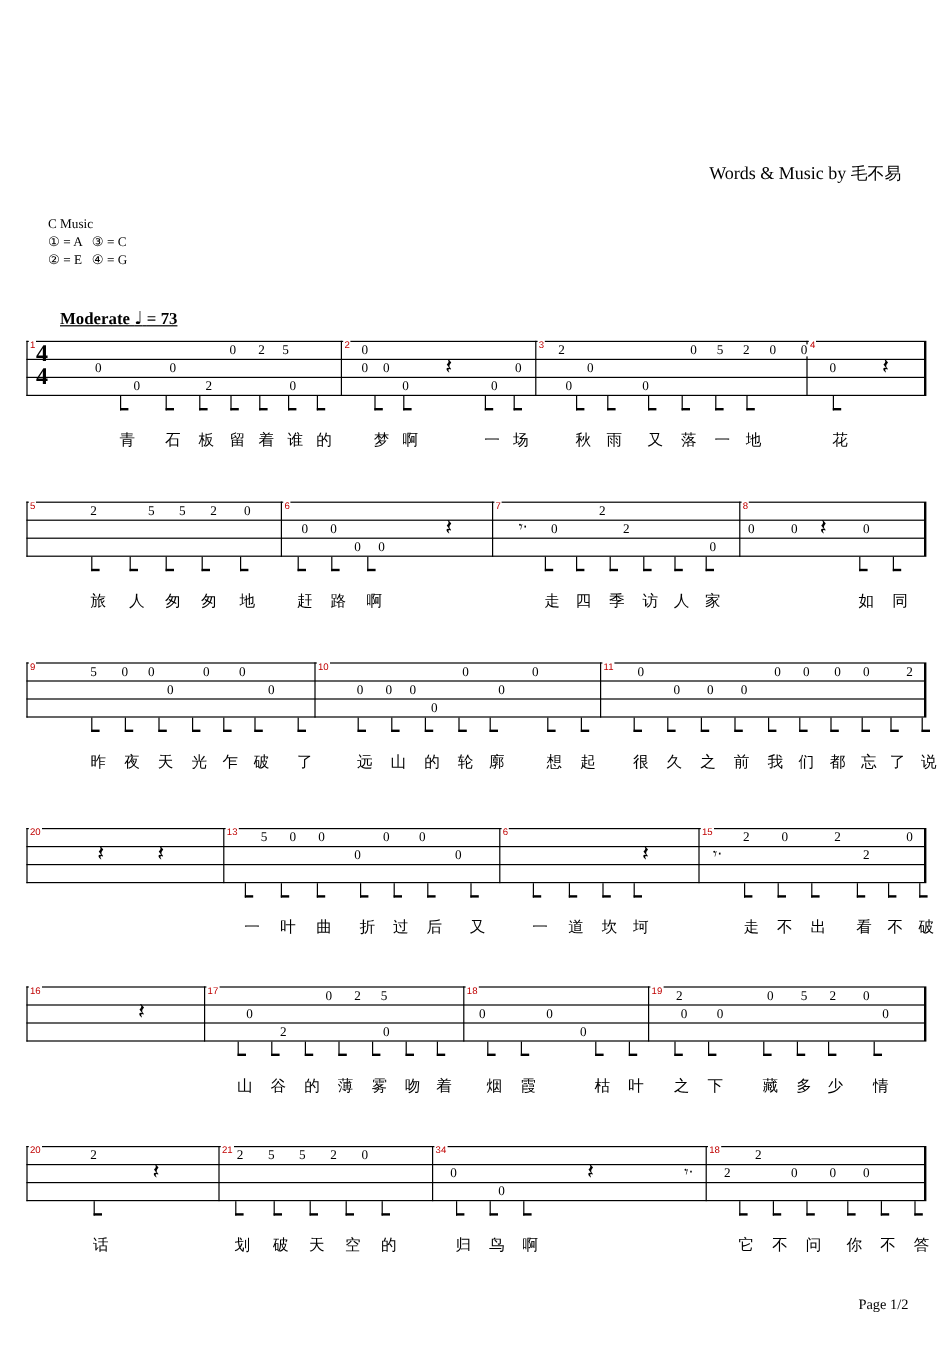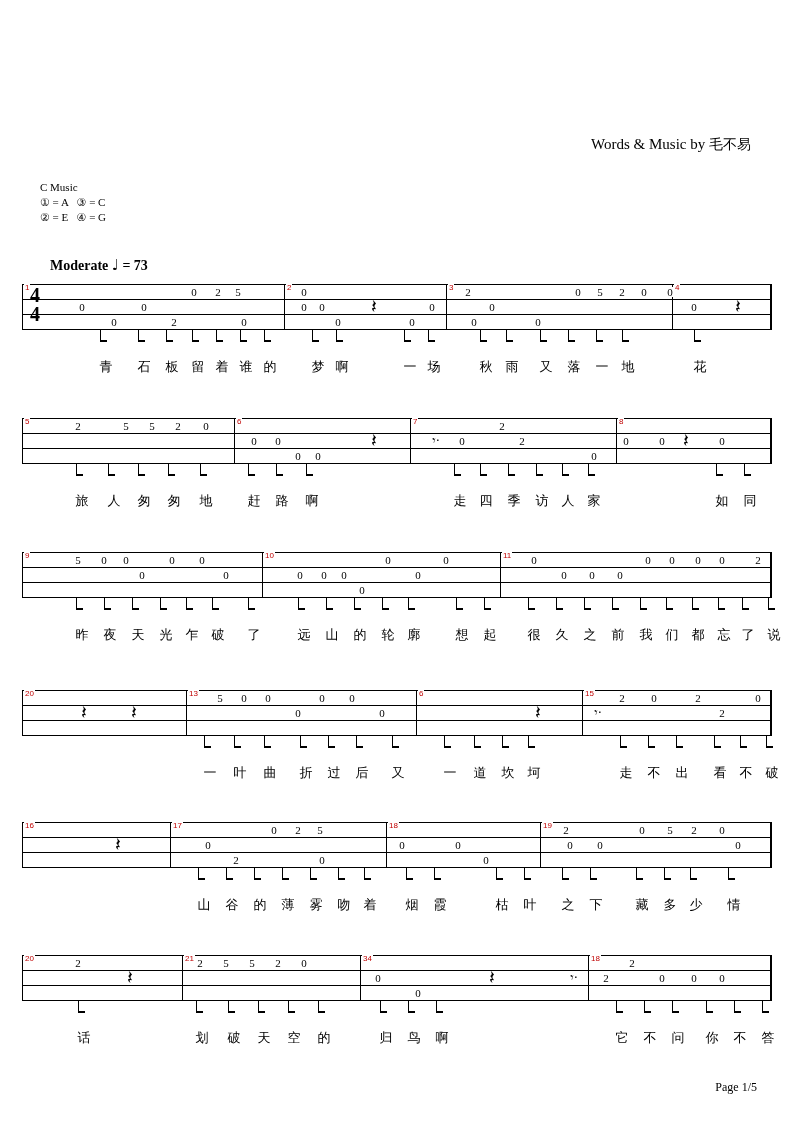--- a/index.html
+++ b/index.html
@@ -53,20 +53,21 @@
   .tuning .tline {
     white-space: pre;
   }
   .tempo {
     position: absolute;
     left: 50px;
     top: 256px;
     font-size: 14px;
     font-weight: bold;
     font-family: "Liberation Serif", serif;
+    text-decoration: underline;
   }
   .tempo .note {
     font-family: "DejaVu Sans", sans-serif;
     font-weight: normal;
     font-size: 15px;
   }
 
   
   .system {
     position: absolute;
@@ -658,14 +659,14 @@
           <div class="flag" style="left: 684px; width: 7px;"></div>
           <div class="stem" style="left: 712px;"></div>
           <div class="flag" style="left: 712px; width: 7px;"></div>
           <div class="stem" style="left: 740px;"></div>
           <div class="flag" style="left: 740px; width: 7px;"></div>
         </div>
         <div class="lyrics" style="top: 74px;"><span class="lyric" style="left: 62px;">话</span><span class="lyric" style="left: 180px;">划</span><span class="lyric" style="left: 212px;">破</span><span class="lyric" style="left: 242px;">天</span><span class="lyric" style="left: 272px;">空</span><span class="lyric" style="left: 302px;">的</span><span class="lyric" style="left: 364px;">归</span><span class="lyric" style="left: 392px;">鸟</span><span class="lyric" style="left: 420px;">啊</span><span class="lyric" style="left: 600px;">它</span><span class="lyric" style="left: 628px;">不</span><span class="lyric" style="left: 656px;">问</span><span class="lyric" style="left: 690px;">你</span><span class="lyric" style="left: 718px;">不</span><span class="lyric" style="left: 746px;">答</span></div>
       </div>
     </div>
 
-  <div class="pagenum">Page 1/5</div>
+  <div class="pagenum">Page 1/2</div>
 </div>
 
 </body></html>

